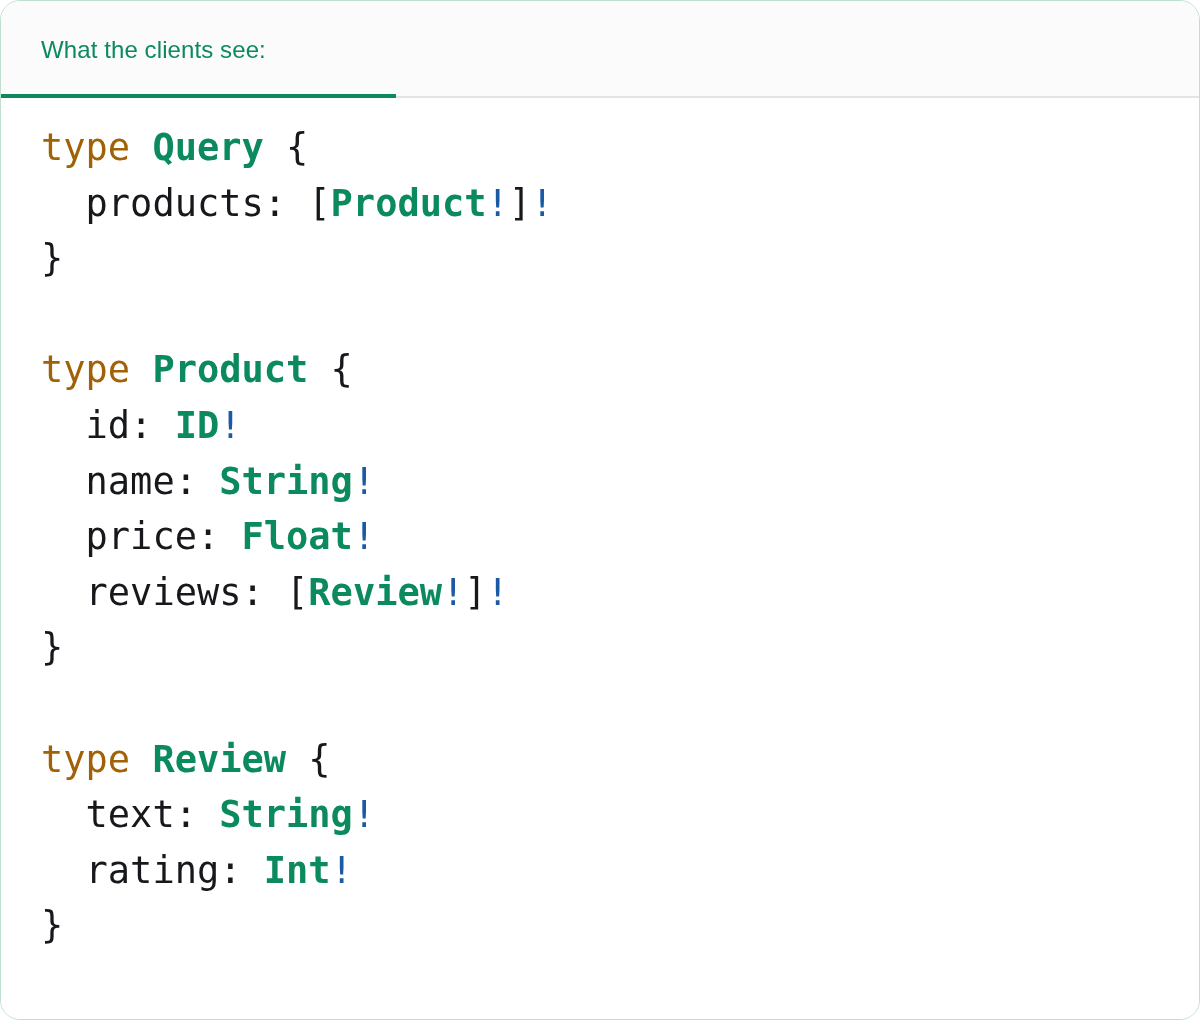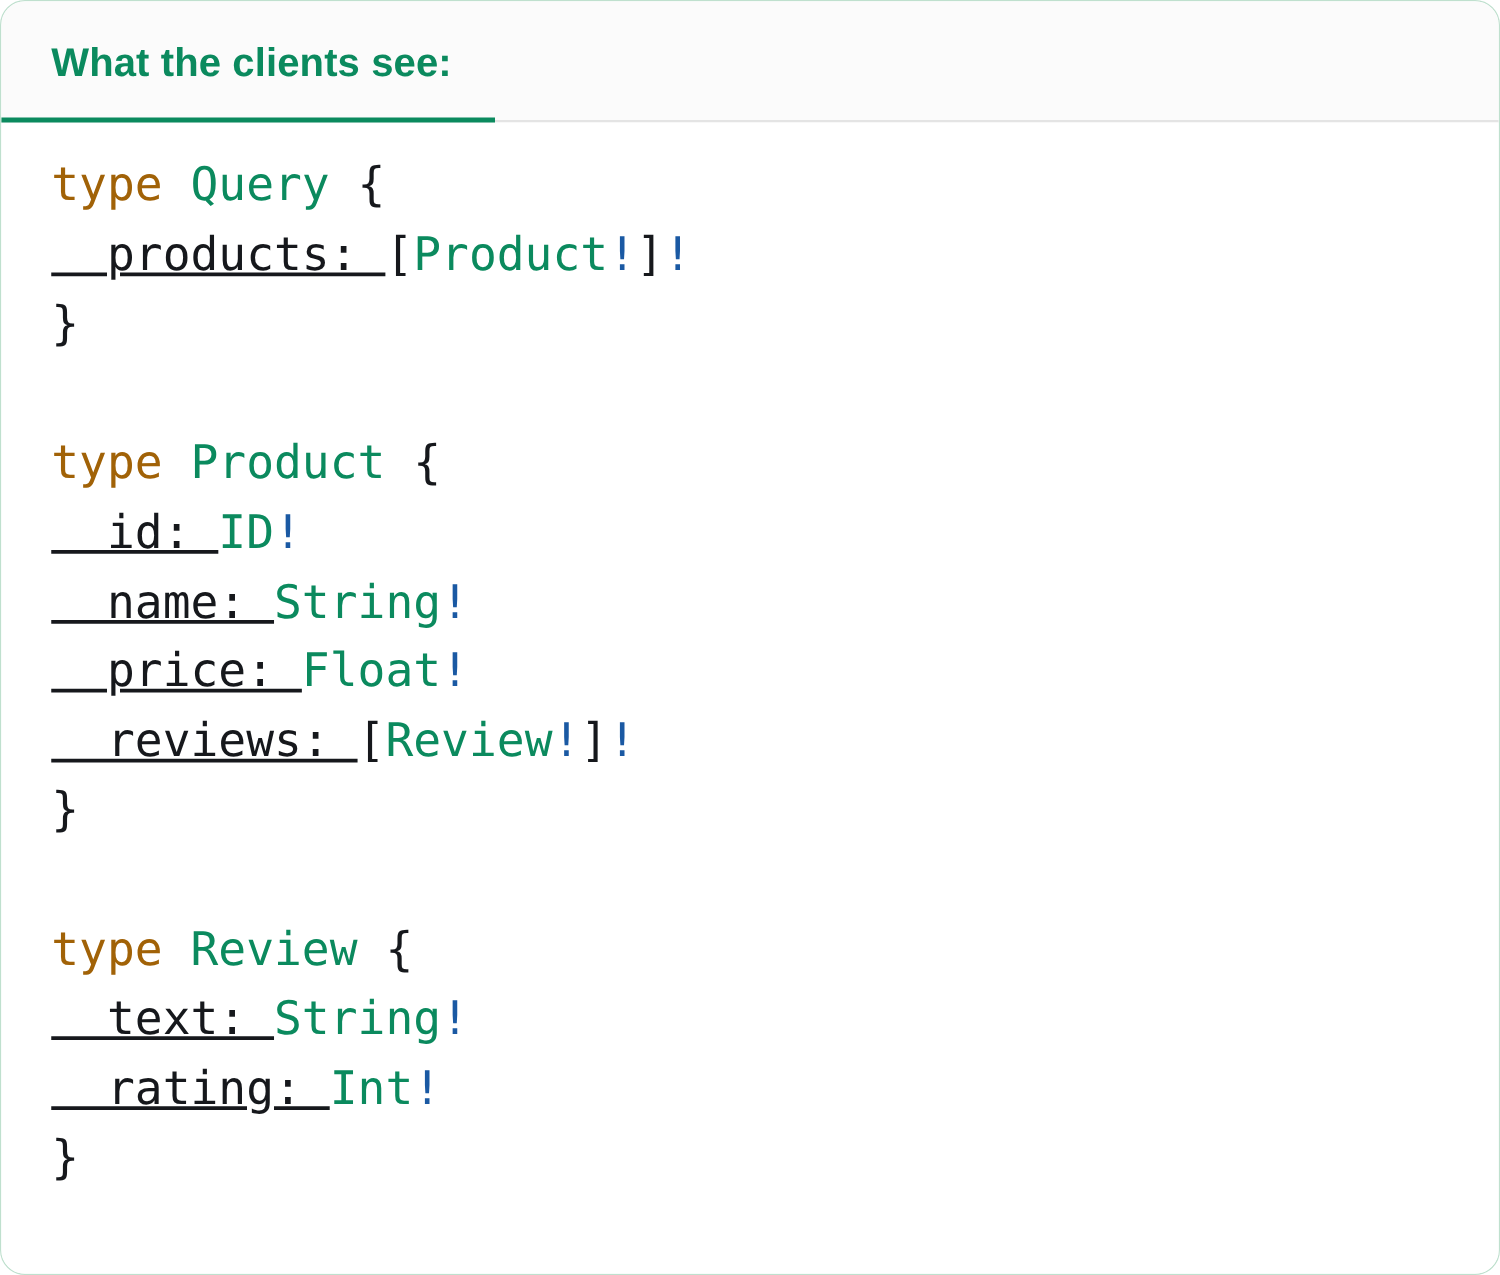--- a/index.html
+++ b/index.html
@@ -47,22 +47,22 @@
     width: 395px;
     height: 97px;
     box-sizing: border-box;
     display: flex;
     align-items: center;
     padding-left: 40px;
     background: transparent;
   }
   .tab-label {
     font-family: "Liberation Sans", sans-serif;
-    font-size: 32px;
-    font-weight: 700;
+    font-size: 24px;
+    font-weight: 400;
     color: #0b8a5e;
     letter-spacing: 0.1px;
     line-height: 1;
     white-space: nowrap;
   }
   .tab-underline {
     position: absolute;
     left: 0;
     bottom: 0;
     width: 395px;
@@ -88,24 +88,24 @@
     color: #16181c;
     white-space: pre;
     tab-size: 2;
   }
   .code-line {
     display: block;
     height: 55.6px;
     white-space: pre;
   }
   .tok-kw   { color: #17558f; }
-  .tok-type { color: #0b8a5e; }
+  .tok-type { color: #0b8a5e; font-weight: bold; }
   .tok-bang { color: #1a59a3; }
   .tok-punc { color: #16181c; }
-  .tok-field{ color: #16181c; text-decoration: underline; }
+  .tok-field{ color: #16181c; }
   .tok-plain{ color: #16181c; }
 </style>
 <style>
     .tok-kw{color:#a16207;}
     .tok-type{color:#0b8a5e;}
     .tok-bang{color:#1a59a3;}
     .tok-punc,.tok-field,.tok-plain{color:#16181c;}
     .tab-label{color:#0b8a5e;}
     .tab-underline{background:#0b8a5e;}
     .tabbar{background:#fbfbfb;}

